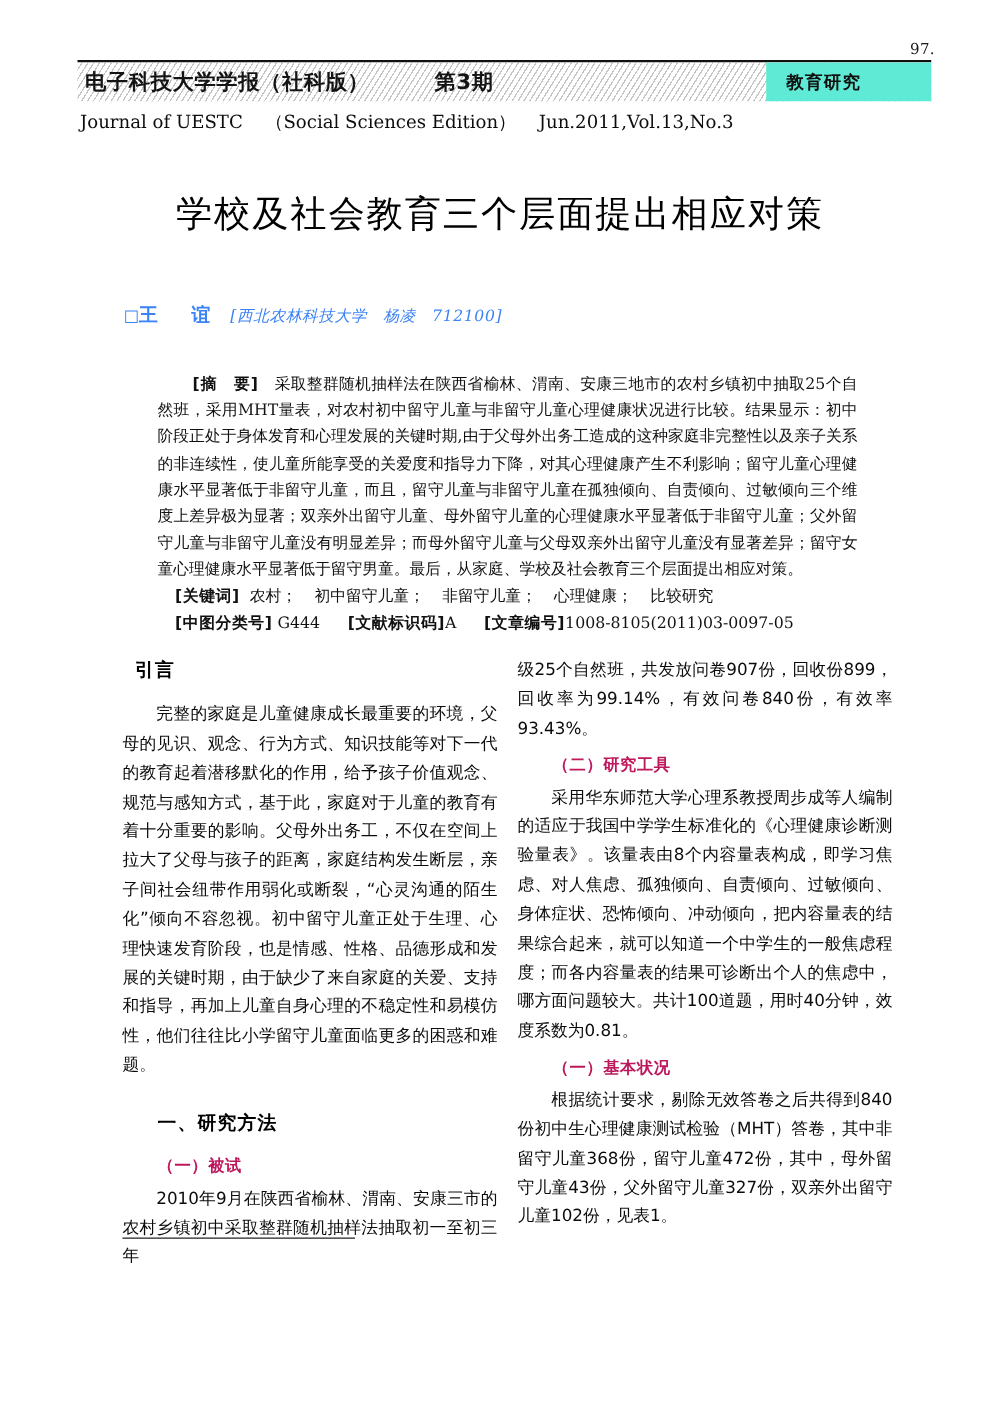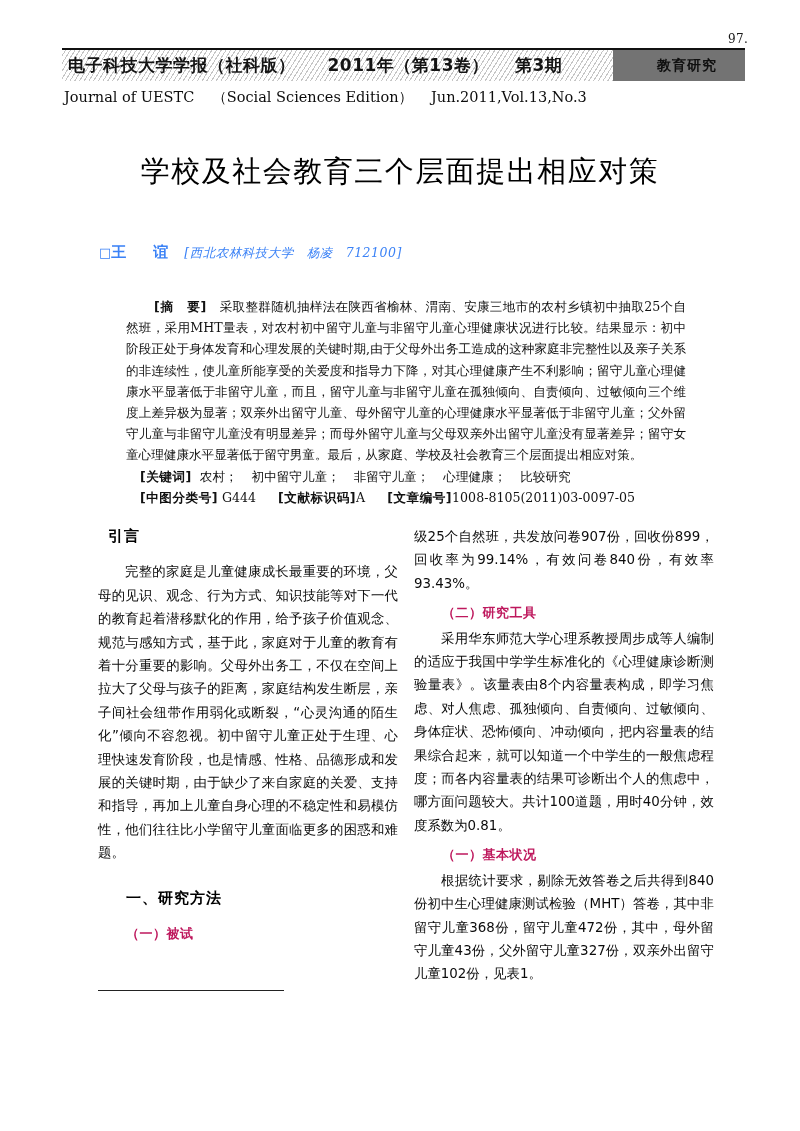--- a/index.html
+++ b/index.html
@@ -71,24 +71,24 @@
     padding-left: 6px;
   }
   .head-gap-a { width: 26px; }
   .head-gap-b { width: 20px; }
   .head-gray {
     position: absolute;
     top: 50px;
     left: 613px;
     width: 132px;
     height: 31px;
-    background: #737373;
+    background: #5eead4;
     display: flex;
     align-items: center;
-    justify-content: center;
+    justify-content: flex-start;
   }
   .head-gray span {
     font-family: "DejaVu Sans", "Liberation Sans", sans-serif;
     font-weight: bold;
     font-size: 14px;
     letter-spacing: 1px;
     color: #101010;
     padding-left: 16px;
   }
   .head-en {
@@ -238,21 +238,20 @@
 
 <div id="page">
 
   <div class="pagenum">97.</div>
   <div class="head-rule"></div>
 
   <div class="head-band">
     <div class="head-band-inner">
       <span class="head-cn">电子科技大学学报（社科版）</span>
       <span class="head-gap-a"></span>
-      <span class="head-cn">2011年（第13卷）</span>
       <span class="head-gap-b"></span>
       <span class="head-cn">第3期</span>
     </div>
   </div>
 
   <div class="head-gray">
     <span>教育研究</span>
   </div>
 
   <div class="head-en">
@@ -269,20 +268,21 @@
     <p class="abs-body"><span class="abs-label">[摘　要]</span>&nbsp;&nbsp;&nbsp;<span>采取整群随机抽样法在陕西省榆林、渭南、安康三地市的农村乡镇初中抽取25个自然班，采用MHT量表，对农村初中留守儿童与非留守儿童心理健康状况进行比较。结果显示：初中阶段正处于身体发育和心理发展的关键时期,由于父母外出务工造成的这种家庭非完整性以及亲子关系的非连续性，使儿童所能享受的关爱度和指导力下降，对其心理健康产生不利影响；留守儿童心理健康水平显著低于非留守儿童，而且，留守儿童与非留守儿童在孤独倾向、自责倾向、过敏倾向三个维度上差异极为显著；双亲外出留守儿童、母外留守儿童的心理健康水平显著低于非留守儿童；父外留守儿童与非留守儿童没有明显差异；而母外留守儿童与父母双亲外出留守儿童没有显著差异；留守女童心理健康水平显著低于留守男童。最后，从家庭、学校及社会教育三个层面提出相应对策。</span></p>
     <p class="kw-line"><span class="abs-label">[关键词]</span><span class="kw">农村；</span><span class="kw">初中留守儿童；</span><span class="kw">非留守儿童；</span><span class="kw">心理健康；</span><span class="kw">比较研究</span></p>
     <p class="cls-line"><span class="seg"><span class="abs-label">[中图分类号]</span> <span>G444</span></span><span class="seg"><span class="abs-label">[文献标识码]</span><span>A</span></span><span class="seg"><span class="abs-label">[文章编号]</span><span>1008-8105(2011)03-0097-05</span></span></p>
   </div>
 
   <div class="col col-left">
     <h2 class="sec first">引言</h2>
     <p>完整的家庭是儿童健康成长最重要的环境，父母的见识、观念、行为方式、知识技能等对下一代的教育起着潜移默化的作用，给予孩子价值观念、规范与感知方式，基于此，家庭对于儿童的教育有着十分重要的影响。父母外出务工，不仅在空间上拉大了父母与孩子的距离，家庭结构发生断层，亲子间社会纽带作用弱化或断裂，“心灵沟通的陌生化”倾向不容忽视。初中留守儿童正处于生理、心理快速发育阶段，也是情感、性格、品德形成和发展的关键时期，由于缺少了来自家庭的关爱、支持和指导，再加上儿童自身心理的不稳定性和易模仿性，他们往往比小学留守儿童面临更多的困惑和难题。</p>
     <h2 class="sec">一、研究方法</h2>
     <h3 class="subsec">（一）被试</h3>
+    <p>2010年9月在陕西省榆林、渭南、安康三市的农村乡镇初中采取整群随机抽样法抽取初一至初三年</p>
   </div>
 
   <div class="col col-right">
     <p class="cont">级25个自然班，共发放问卷907份，回收份899，回收率为99.14%，有效问卷840份，有效率93.43%。</p>
     <h3 class="subsec">（二）研究工具</h3>
     <p>采用华东师范大学心理系教授周步成等人编制的适应于我国中学学生标准化的《心理健康诊断测验量表》。该量表由8个内容量表构成，即学习焦虑、对人焦虑、孤独倾向、自责倾向、过敏倾向、身体症状、恐怖倾向、冲动倾向，把内容量表的结果综合起来，就可以知道一个中学生的一般焦虑程度；而各内容量表的结果可诊断出个人的焦虑中，哪方面问题较大。共计100道题，用时40分钟，效度系数为0.81。</p>
     <h3 class="subsec">（一）基本状况</h3>
     <p>根据统计要求，剔除无效答卷之后共得到840份初中生心理健康测试检验（MHT）答卷，其中非留守儿童368份，留守儿童472份，其中，母外留守儿童43份，父外留守儿童327份，双亲外出留守儿童102份，见表1。</p>
   </div>
 

